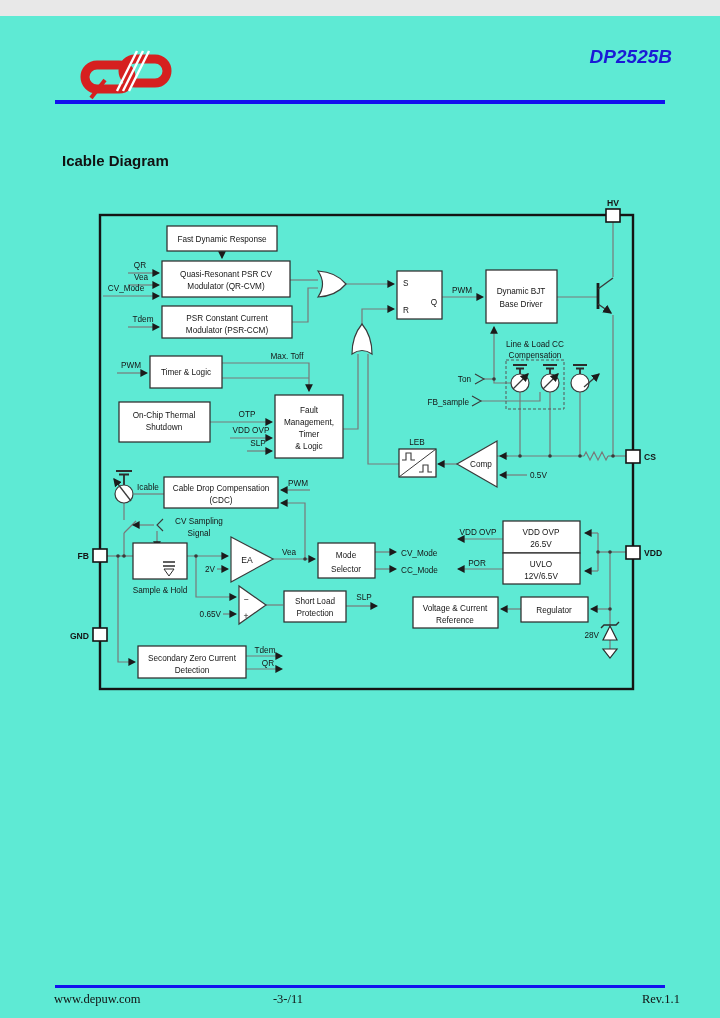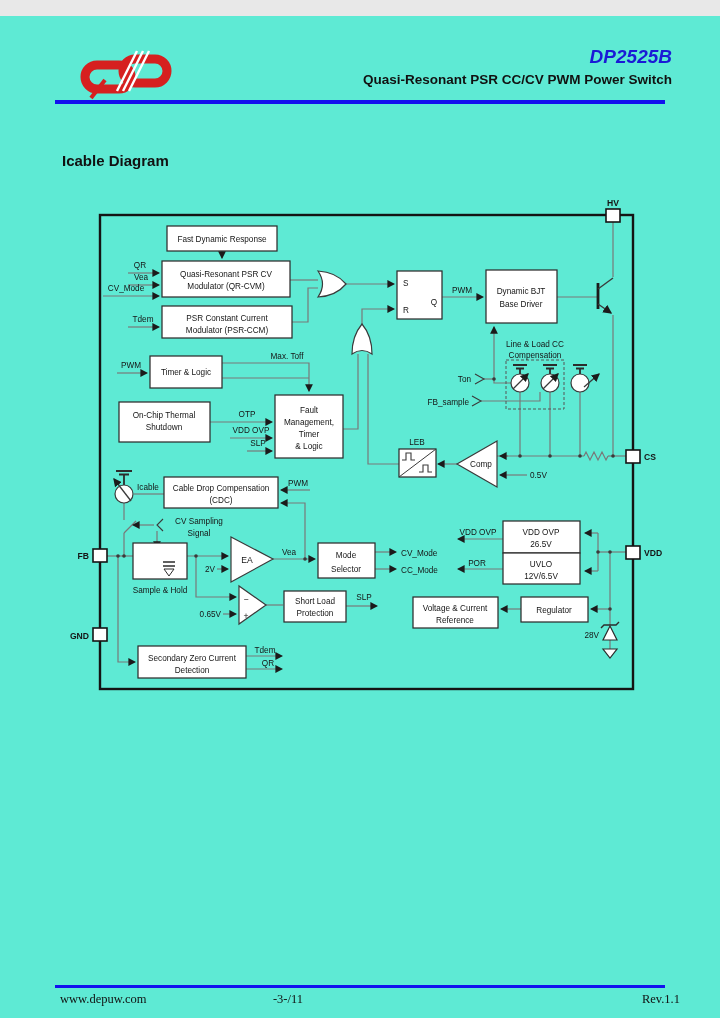--- a/index.html
+++ b/index.html
@@ -6,21 +6,21 @@
   .page{position:relative;width:720px;height:1018px;background:#5eead4;margin:16px auto;
         font-family:"Liberation Sans",sans-serif;overflow:hidden;padding-left:9px;}
   .abs{position:absolute;}
   .part-number{top:30px;right:57px;font-size:19px;font-weight:bold;font-style:italic;color:#1a1ad6;}
   .subtitle{top:56px;right:57px;font-size:13.5px;font-weight:bold;color:#111;}
   .rule{left:55px;width:610px;background:#1212ee;}
   .rule.top{top:84px;height:4px;}
   .rule.bottom{top:969px;height:3px;}
   .section-title{left:62px;top:136px;font-size:15px;font-weight:bold;color:#111;}
   .footer-text{top:976px;font-size:12.5px;color:#111;font-family:"Liberation Serif",serif;}
-  .footer-site{left:60px;text-align:right;}
+  .footer-site{left:54px;text-align:right;}
   .footer-page{left:0;width:576px;text-align:center;}
   .footer-rev{right:49px;}
   svg text{fill:#151515;font-family:"Liberation Sans",sans-serif;font-size:8.2px;}
   svg text.pin{font-weight:bold;font-size:8.6px;}
   svg text.big{font-size:8.6px;}
   .blk{fill:#ffffff;stroke:#2e2e2e;stroke-width:1.25;}
   .wire{stroke:#787878;stroke-width:1.2;fill:none;}
   .sym{stroke:#3a3a3a;stroke-width:1.2;fill:#ffffff;}
   .dot{fill:#3a3a3a;stroke:none;}
 </style>
@@ -35,21 +35,20 @@
       <rect x="48" y="10" width="44" height="24" rx="12" stroke-width="9"></rect>
       <line x1="16" y1="49" x2="30" y2="31" stroke-width="4"></line>
     </g>
     <g stroke="#ffffff" stroke-width="2.4">
       <line x1="62" y1="2" x2="42" y2="42"></line>
       <line x1="68" y1="2" x2="48" y2="42"></line>
       <line x1="74" y1="2" x2="54" y2="42"></line>
     </g>
   </svg>
   <div class="abs part-number">DP2525B</div>
-  <div class="abs subtitle">Quasi-Resonant PSR CC/CV PWM Power Switch</div>
   <div class="abs rule top"></div>
 
   <div class="abs section-title">Icable Diagram</div>
 
   <svg class="abs" style="left:0;top:0" width="720" height="1018" viewBox="0 0 720 1018">
     <defs>
       <marker id="arr" viewBox="0 0 10 10" refX="8.5" refY="5" markerWidth="6.5" markerHeight="6.5" orient="auto">
         <path d="M0,0 L10,5 L0,10 z" fill="#1b1b1b"></path>
       </marker>
     </defs>

